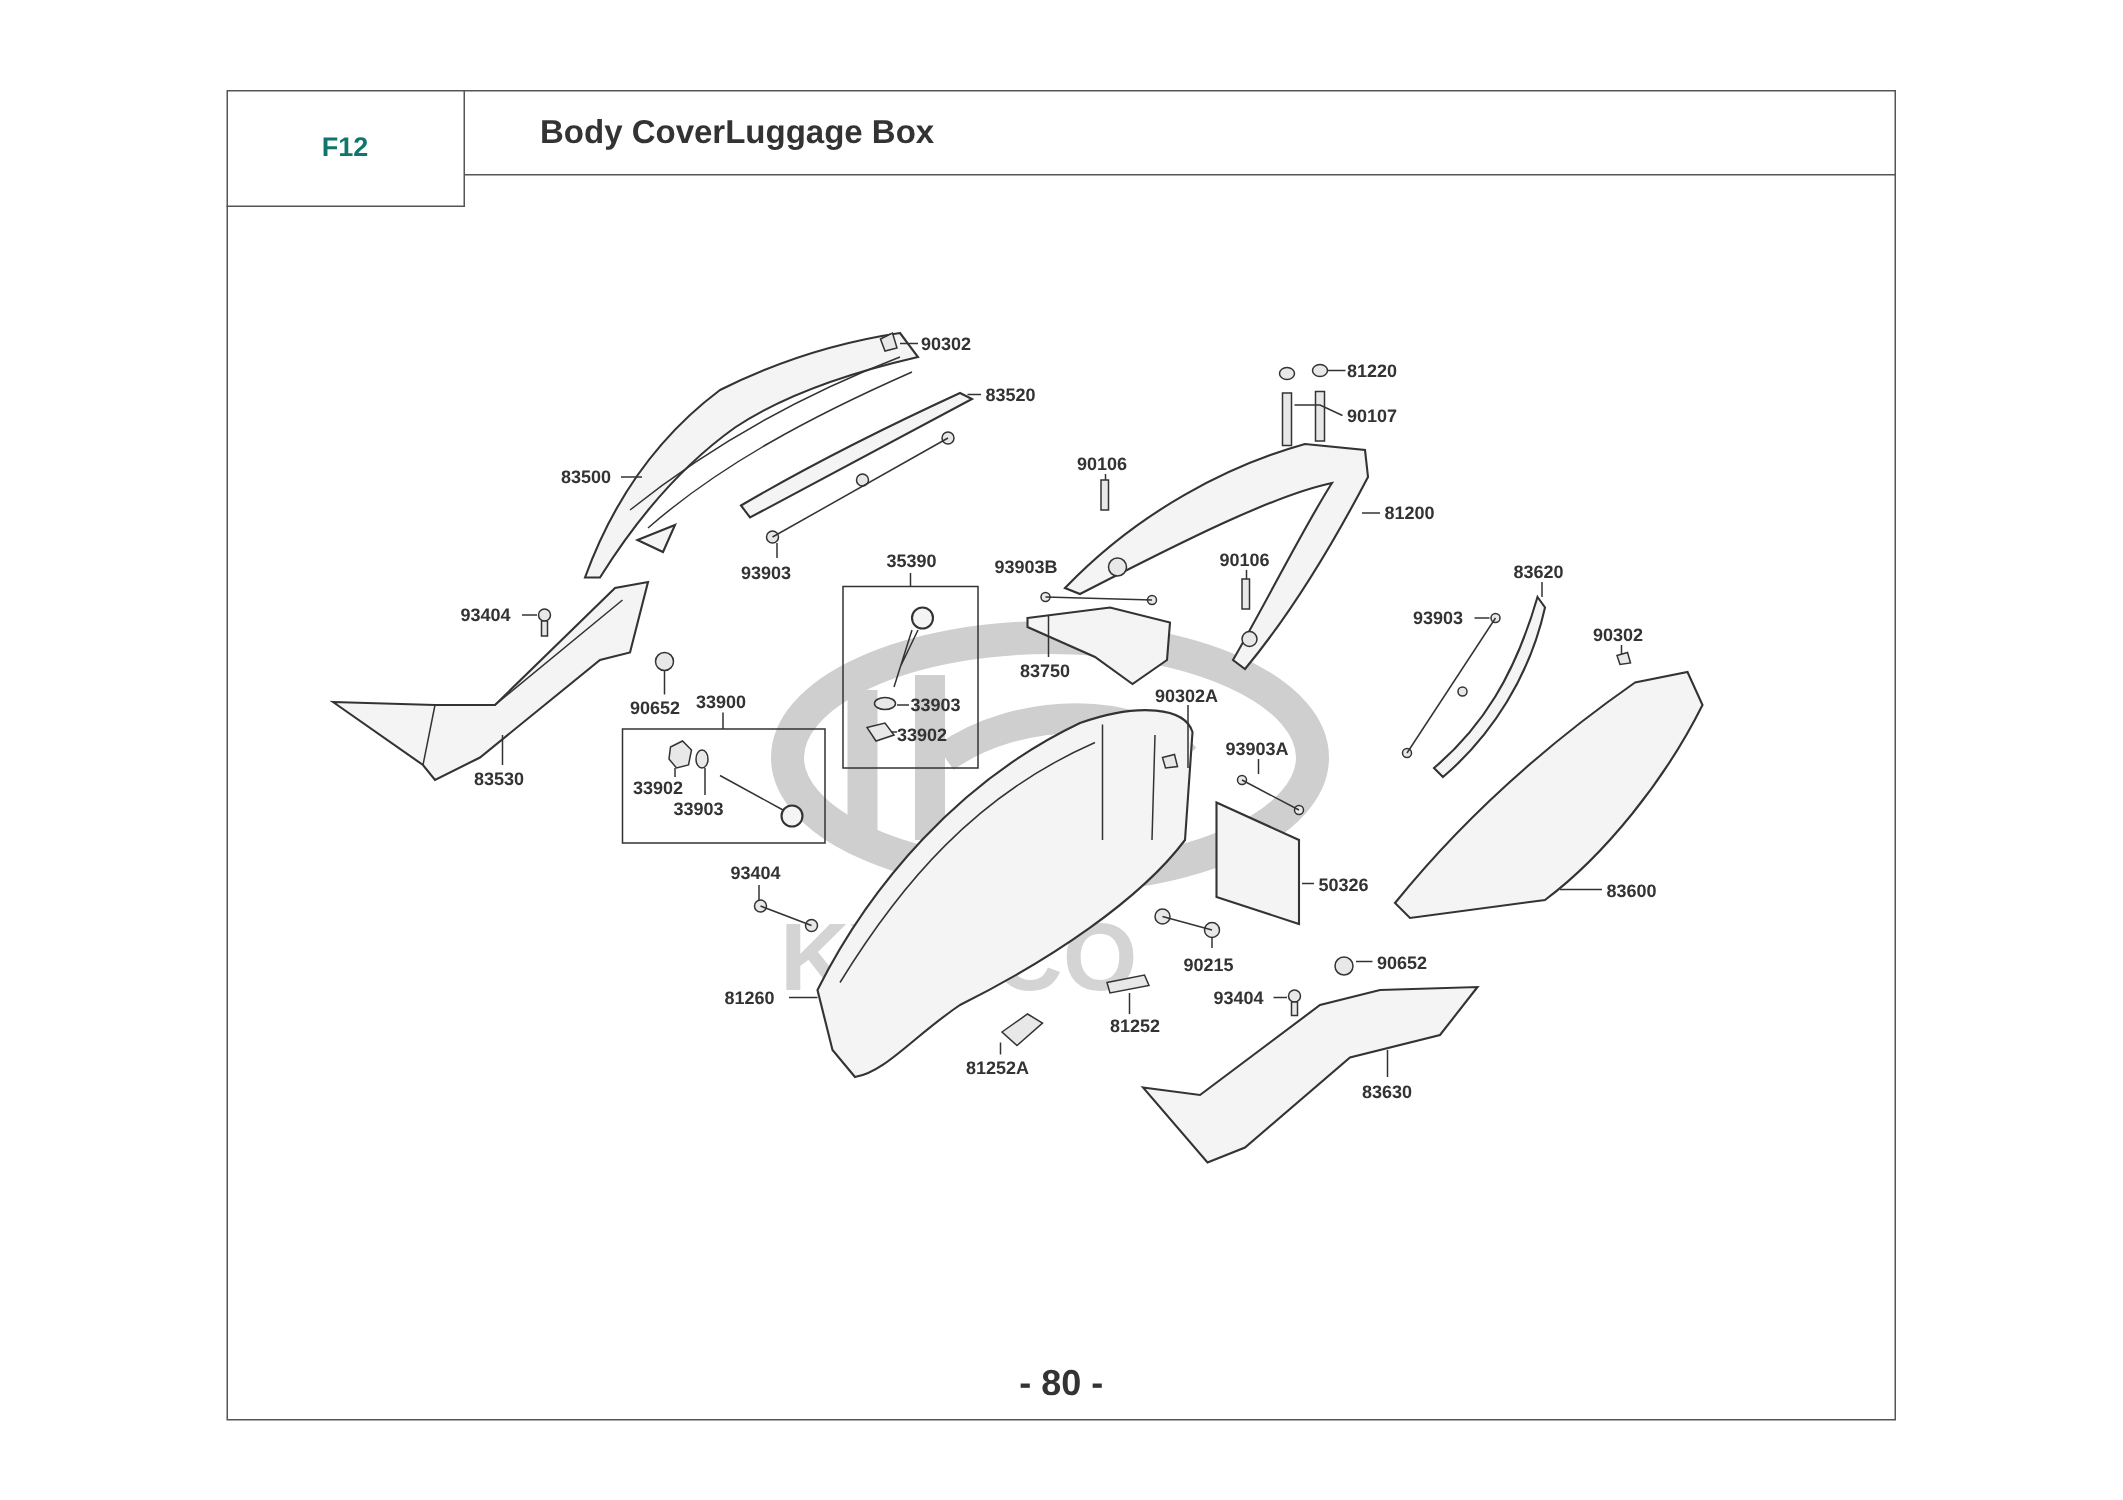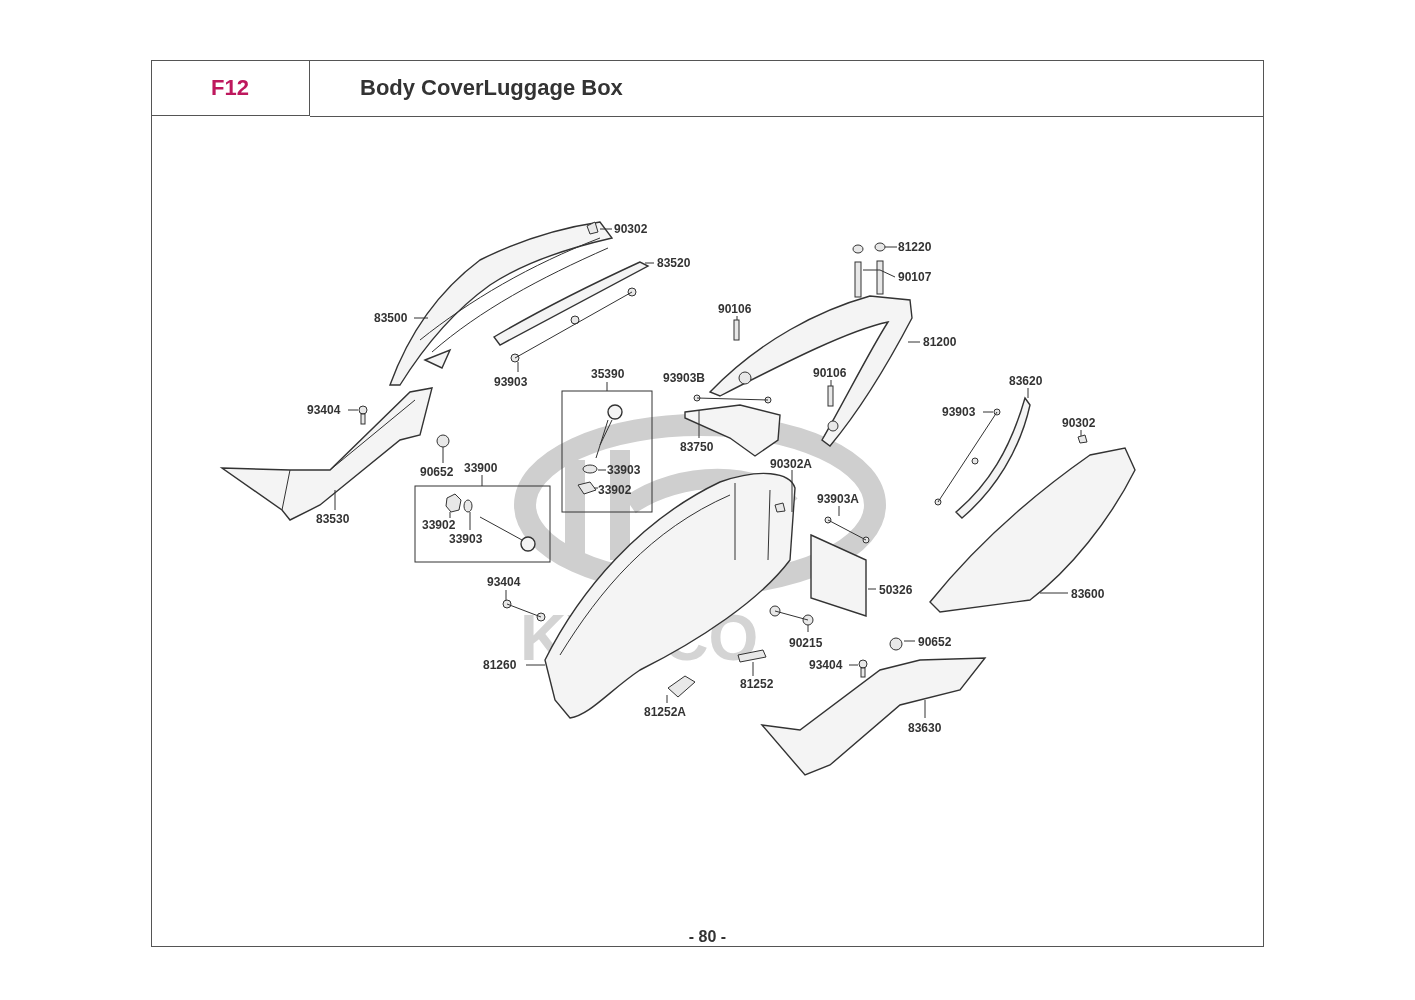--- a/index.html
+++ b/index.html
@@ -1,20 +1,20 @@
 <!DOCTYPE html>
 <html><head>
 <meta charset="utf-8">
 <style>
   html, body { margin:0; padding:0; background:#ffffff; }
   body { width:1415px; height:1000px; position:relative; overflow:hidden; font-family:"Liberation Sans", sans-serif; color:#333; }
   .frame { position:absolute; left:151px; top:60px; width:1113px; height:887px; border:1px solid #555; box-sizing:border-box; }
-  .code-cell { position:absolute; left:151px; top:60px; width:159px; height:56px; border-right:1px solid #555; border-bottom:1px solid #555; box-sizing:border-box; display:flex; align-items:center; justify-content:center; font-weight:bold; font-size:22px; color:#be185d; }
+  .code-cell { position:absolute; left:151px; top:60px; width:159px; height:78px; border-right:1px solid #555; border-bottom:1px solid #555; box-sizing:border-box; display:flex; align-items:center; justify-content:center; font-weight:bold; font-size:18px; color:#0f766e; }
   .title-cell { position:absolute; left:310px; top:60px; width:954px; height:57px; border-bottom:1px solid #555; box-sizing:border-box; display:flex; align-items:center; padding-left:50px; font-weight:bold; font-size:22px; color:#333; }
-  .page-num { position:absolute; left:0; width:1415px; top:928px; text-align:center; font-weight:bold; font-size:16px; color:#333; }
+  .page-num { position:absolute; left:0; width:1415px; top:909px; text-align:center; font-weight:bold; font-size:24px; color:#333; }
   svg.diagram { position:absolute; left:0; top:0; width:1415px; height:1000px; }
   .lbl { font-family:"Liberation Sans", sans-serif; font-weight:bold; font-size:12px; fill:#333; }
   .part { fill:#f4f4f4; stroke:#333; stroke-width:1.4; }
   .partd { fill:#e8e8e8; stroke:#333; stroke-width:1; }
   .lead { stroke:#333; stroke-width:1; fill:none; }
   .wm { fill:none; stroke:#cfcfcf; }
 </style>
 </head>
 <body>
 

